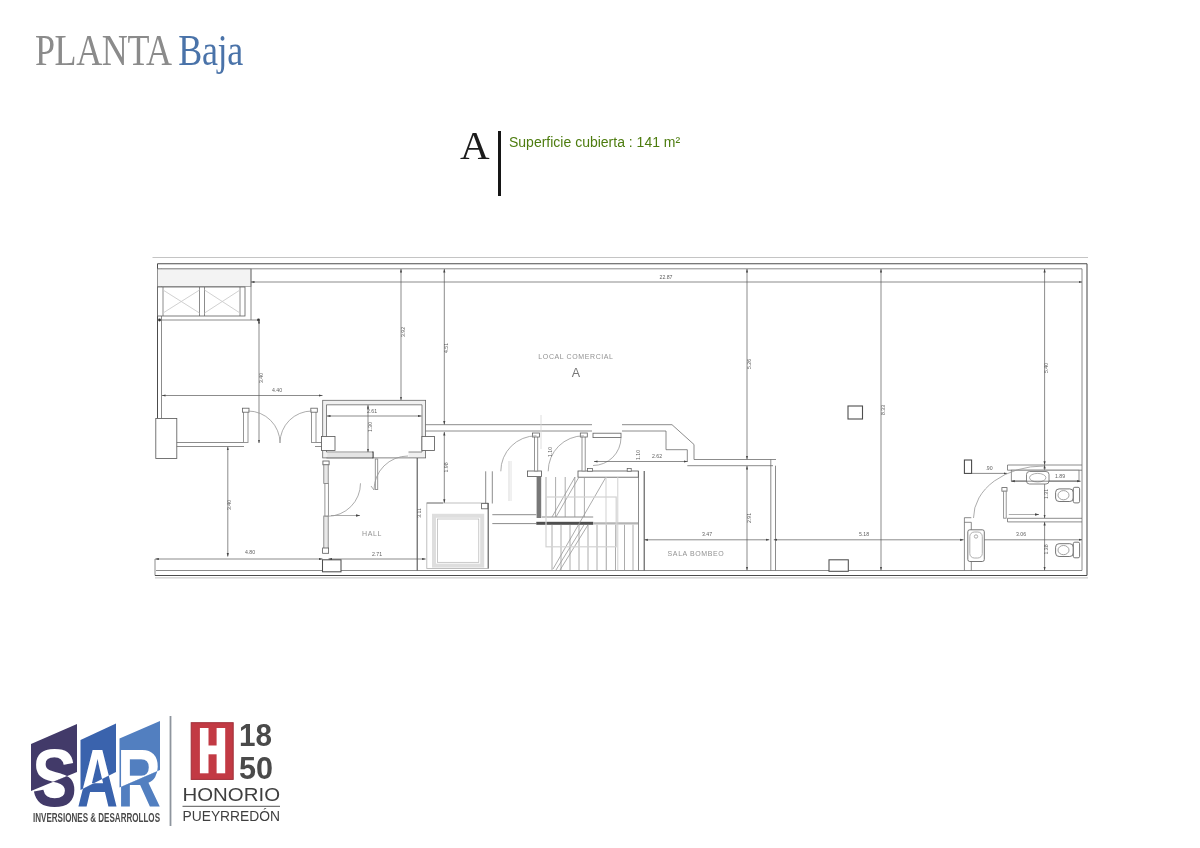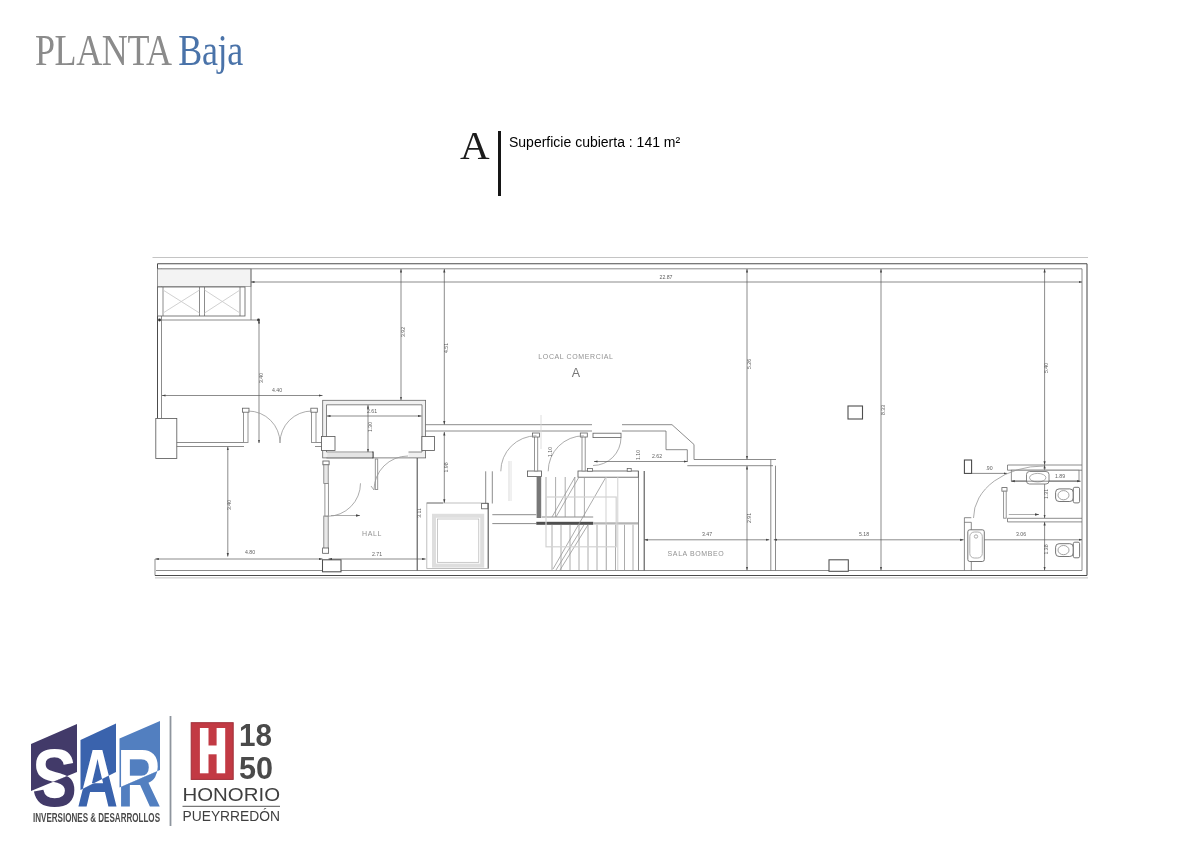--- a/index.html
+++ b/index.html
@@ -16,21 +16,21 @@
 </style>
 </head>
 <body>
 
 <div class="t" style="left:35px;top:28px;font-size:45px;color:#8b8b8b;letter-spacing:-0.5px;line-height:1;transform:scaleX(0.8);transform-origin:left top;white-space:nowrap">PLANTA <span style="color:#4a73a9">Baja</span></div>
 
 <div class="t" style="left:460px;top:121px;font-size:41px;color:#1c1c1c">A</div>
 
 <div style="position:absolute;left:497.5px;top:131px;width:3.2px;height:65px;background:#161616"></div>
 
-<div class="s" style="left:509px;top:134px;font-size:14px;color:#000000">Superficie cubierta : 141 m²</div>
+<div class="s" style="left:509px;top:134px;font-size:14px;color:#4d7c0f">Superficie cubierta : 141 m²</div>
 <svg width="1200" height="848" viewBox="0 0 1200 848" font-family="Liberation Sans, sans-serif">
 <defs>
 <marker id="ar" markerWidth="6" markerHeight="4" refX="5" refY="2" orient="auto-start-reverse">
         <polygon points="5.2,2 0,0.45 0,3.55" fill="#444"></polygon>
       </marker>
 </defs>
 
 <g>
       <line x1="152.5" y1="257.5" x2="1088" y2="257.5" stroke="#c4c4c4" stroke-width="1"></line>
       <line x1="155" y1="577.9" x2="1088" y2="577.9" stroke="#c0c0c0" stroke-width="1"></line>

